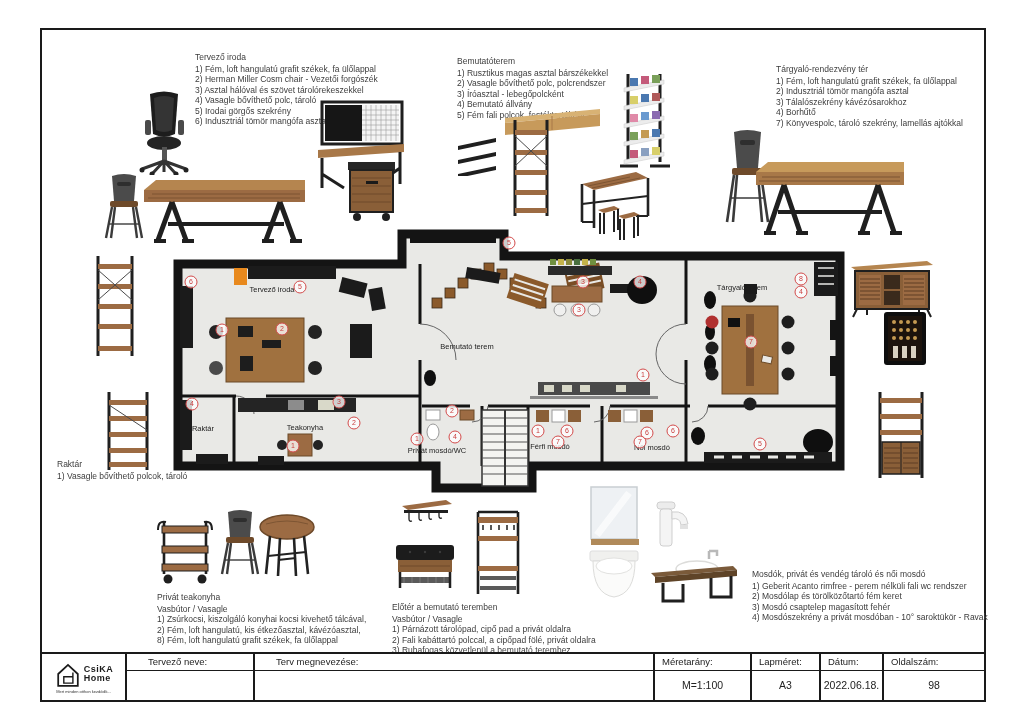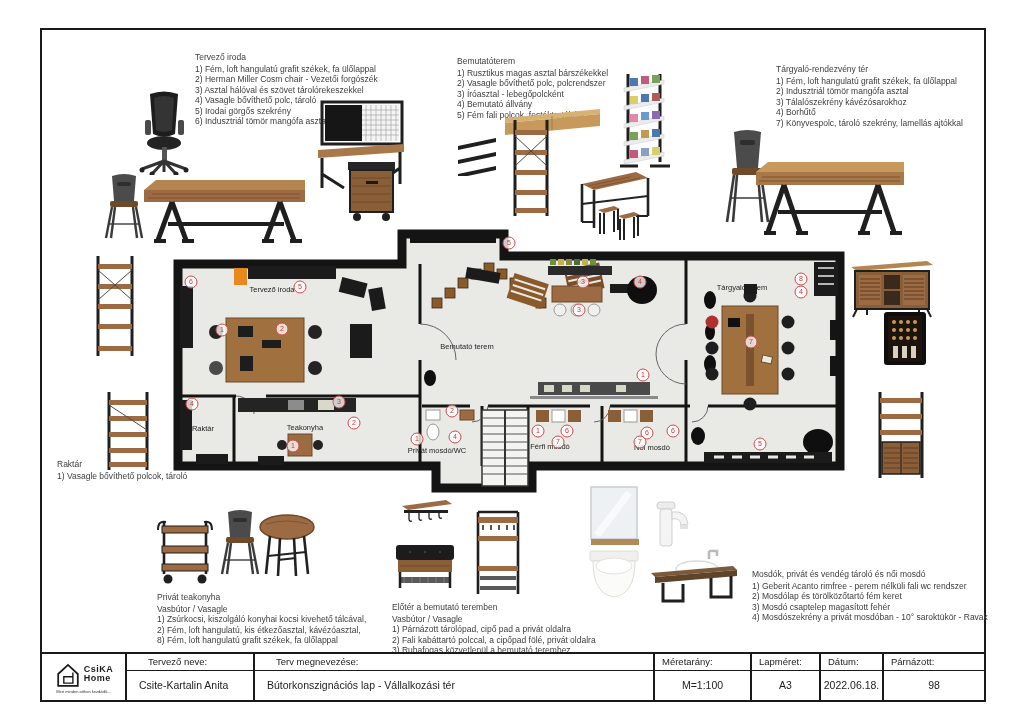--- a/index.html
+++ b/index.html
@@ -636,37 +636,35 @@
         </svg>
         <div>
           <div class="logo-txt">CsiKA</div>
           <div class="logo-txt">Home</div>
         </div>
       </div>
       <div class="logo-tag">Mert minden otthon kezdődik...</div>
     </div>
     <div class="tcell c-name">
       <div class="tlabel">Tervező neve:</div>
-      <div class="tvalue">Csite-Kartalin Anita</div>
     </div>
     <div class="tcell c-plan">
       <div class="tlabel">Terv megnevezése:</div>
-      <div class="tvalue">Bútorkonszignációs lap - Vállalkozási tér</div>
     </div>
     <div class="tcell c-scale">
       <div class="tlabel">Méretarány:</div>
       <div class="tvalue">M=1:100</div>
     </div>
     <div class="tcell c-size">
       <div class="tlabel">Lapméret:</div>
       <div class="tvalue">A3</div>
     </div>
     <div class="tcell c-date">
       <div class="tlabel">Dátum:</div>
       <div class="tvalue">2022.06.18.</div>
     </div>
     <div class="tcell c-page">
-      <div class="tlabel">Párnázott:</div>
+      <div class="tlabel">Oldalszám:</div>
       <div class="tvalue">98</div>
     </div>
   </div>
 
 </div>
 
 </body></html>

